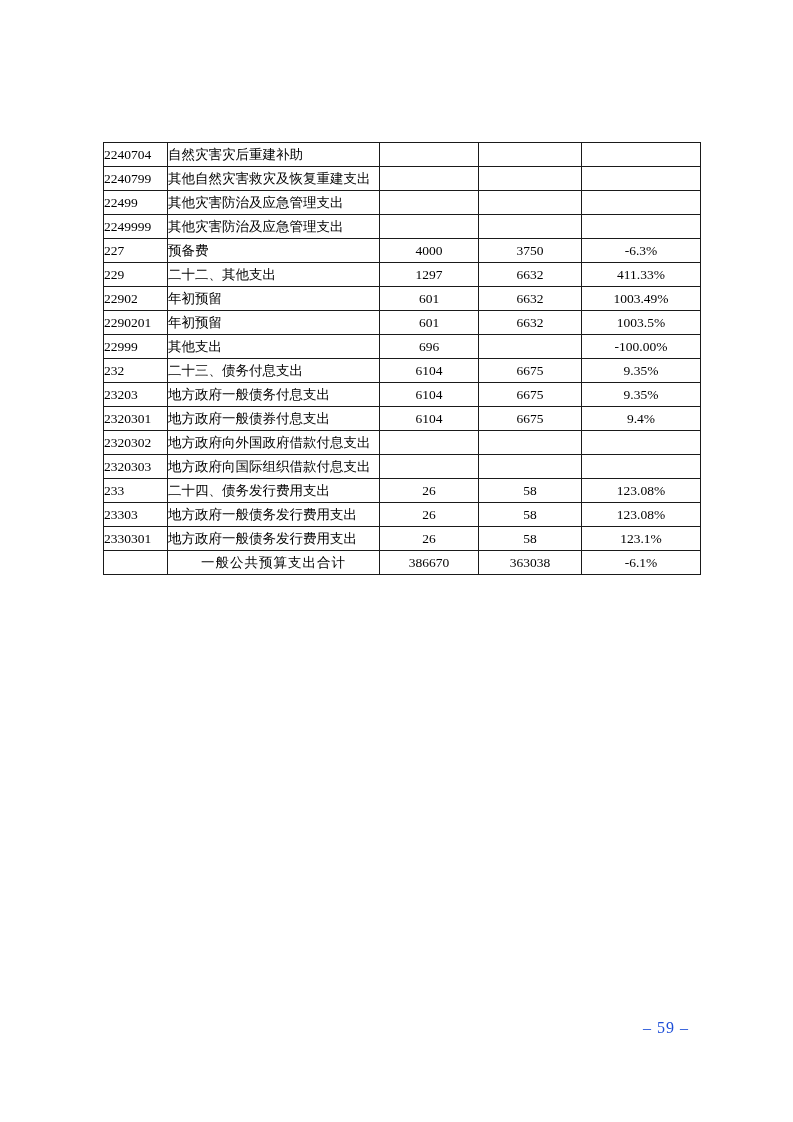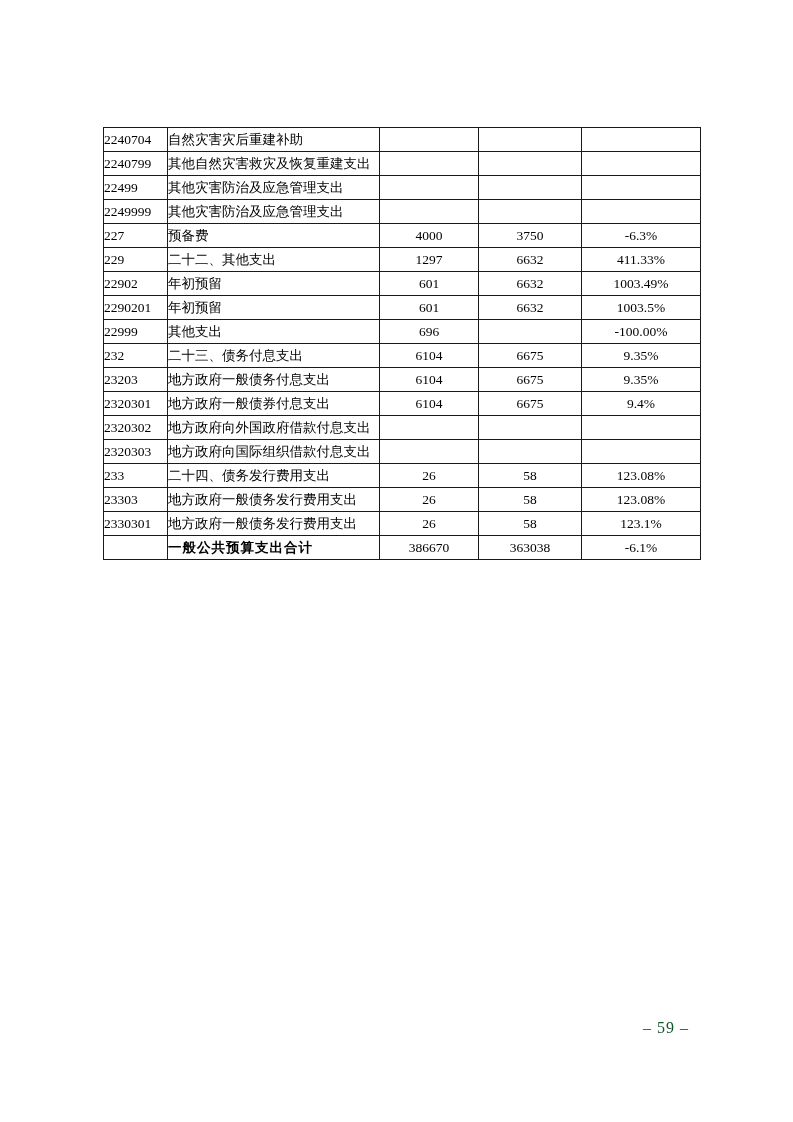--- a/index.html
+++ b/index.html
@@ -10,53 +10,54 @@
     color: #000000;
   }
   .page {
     position: relative;
     width: 793px; height: 1122px;
     background: #ffffff;
     overflow: hidden;
   }
   table.budget {
     position: absolute;
-    left: 103px; top: 127px;
+    left: 103px; top: 142px;
     width: 597px;
     border-collapse: collapse;
     table-layout: fixed;
     padding-left: 7px;
   }
   table.budget td {
     border: 1px solid #1a1a1a;
     height: 24px;
     font-size: 13.5px;
     line-height: 1;
     vertical-align: middle;
     white-space: nowrap;
     overflow: hidden;
     padding: 0;
   }
   td.code { text-align: left; padding-left: 2px; }
   td.name { text-align: left; padding-left: 4px; margin-top: 11px; }
   td.num  { text-align: center; }
   td.pct  { text-align: center; margin-top: 12px; }
   tr.total-row td.name {
-    font-weight: bold;
+    font-weight: normal;
+    text-align: center;
     padding-left: 0;
     letter-spacing: 1px;
   }
   .page-number {
     position: absolute;
     left: 630px; top: 1019px;
     width: 72px;
     font-size: 16px;
     text-align: center;
     letter-spacing: 1px;
-    color: #14532d;
+    color: #1d4ed8;
   }
 </style>
 </head>
 <body>
 
 <div class="page">
 
   <table class="budget">
     <colgroup>
       <col style="width:64px">

